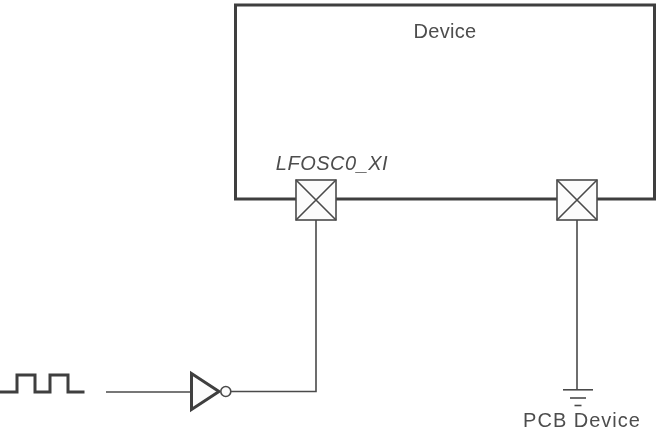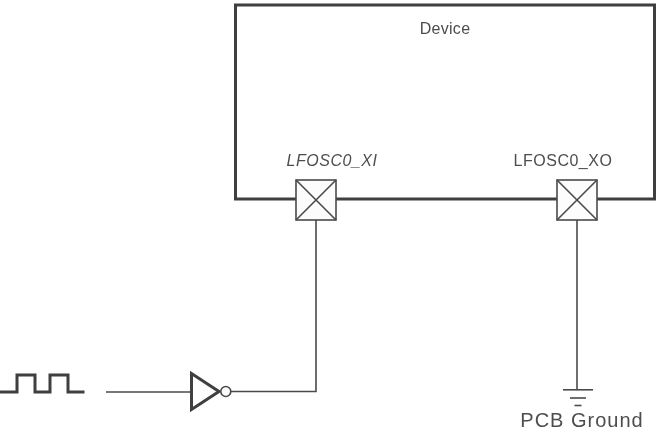--- a/index.html
+++ b/index.html
@@ -17,21 +17,21 @@
   .canvas svg {
     position: absolute;
     left: 0; top: 0;
     width: 663px; height: 432px;
     display: block;
   }
   .label {
     position: absolute;
     transform: translateX(-50%);
     color: var(--text, #4d4d4d);
-    font-size: 16px;
+    font-size: 20px;
     line-height: 1.15;
     white-space: nowrap;
     letter-spacing: 0.5px;
   }
   .label.device-title { letter-spacing: 0.3px; }
   .label.ground-title {
     font-size: 20px;
     letter-spacing: 1px;
   }
   
@@ -84,17 +84,16 @@
       <path class="thin" d="M563 389.8 H593"></path>
       <path class="thin" d="M570 398 H586"></path>
       <path class="thin" d="M574.5 405.5 H581.5"></path>
     </g>
   </svg>
 
   <div class="label device-title" style="left:445px; top:20px;">Device</div>
 
   <div class="label" style="left:332px; top:152px;font-style:italic;">LFOSC0_XI</div>
 
-  <div class="label" style="left:563px; top:152px;">LFOSC0_XO</div>
 
-  <div class="label ground-title" style="left:582px; top:409px;">PCB Ground</div>
+  <div class="label ground-title" style="left:582px; top:409px;">PCB Device</div>
 
 </div>
 
 </body></html>

